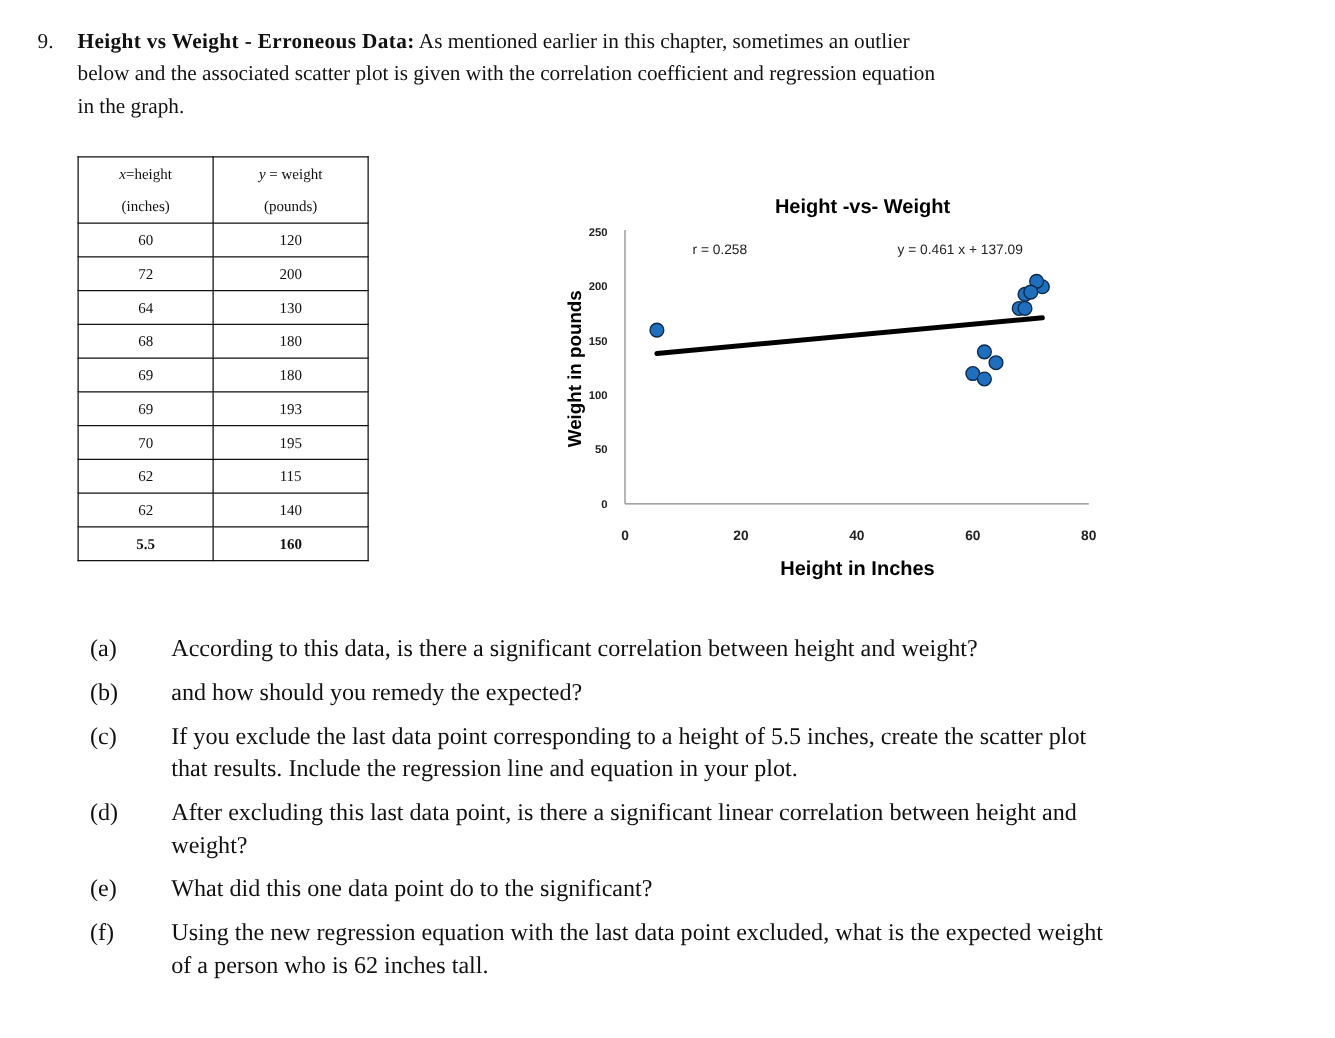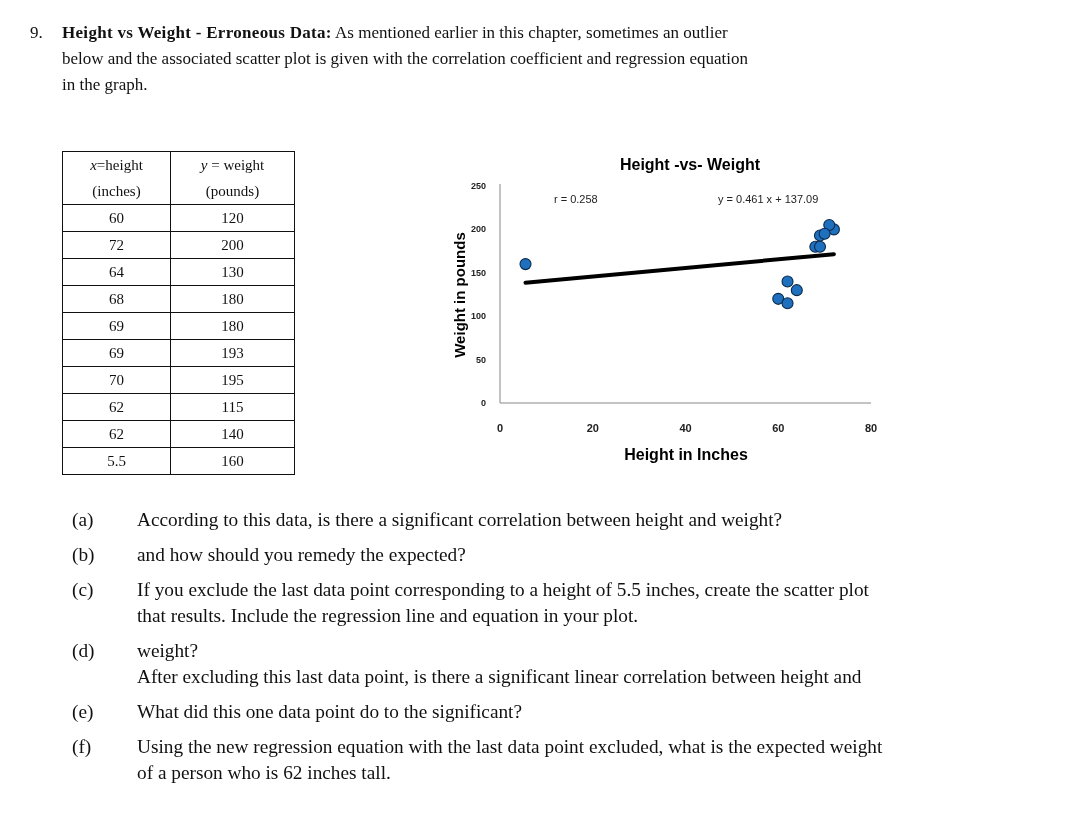--- a/index.html
+++ b/index.html
@@ -13,33 +13,33 @@
       font-size: 17px; line-height: 26px;
       font-family: "Liberation Serif", serif;
     }
     .intro .num { display: inline-block; width: 32px; }
     .intro .bold { font-weight: bold; letter-spacing: 0.3px; }
     .intro .line { display: block; white-space: nowrap; }
     .intro .line.indent { padding-left: 32px; }
 
     
     .data-table {
-      position: absolute; left: 62px; top: 151px;
+      position: absolute; left: 62px; top: 125px;
       border-collapse: collapse;
-      font-family: "Liberation Serif", serif; font-size: 15px;
+      font-family: "Liberation Serif", serif; font-size: 12px;
     }
     .data-table td, .data-table th {
       border: 1px solid #111;
       text-align: center; padding: 0; height: 26px; line-height: 26px;
       font-weight: normal;
     }
     .data-table th { line-height: 26px; height: 52px; }
     .data-table .col-x { width: 107px; }
     .data-table .col-y { width: 123px; }
-    .data-table tr.bold-row td { font-weight: normal; }
+    .data-table tr.bold-row td { font-weight: bold; }
     .data-table thead th .l1, .data-table thead th .l2 { display: block; line-height: 26px; }
     .ital { font-style: italic; }
 
     
     .chart { position: absolute; left: 440px; top: 140px; width: 440px; height: 330px; }
     .chart svg { position: absolute; left: 0; top: 0; }
     .chart-text { font-family: "Liberation Sans", "DejaVu Sans", sans-serif; }
 
     
     .questions {
@@ -163,22 +163,22 @@
       <span class="lab">(b)</span>
       <span class="qline">and how should you remedy the expected?</span>
     </div>
     <div class="q">
       <span class="lab">(c)</span>
       <span class="qline">If you exclude the last data point corresponding to a height of 5.5 inches, create the scatter plot</span>
       <span class="qline">that results. Include the regression line and equation in your plot.</span>
     </div>
     <div class="q">
       <span class="lab">(d)</span>
+      <span class="qline">After excluding this last data point, is there a significant linear correlation between height and</span>
       <span class="qline">weight?</span>
-      <span class="qline">After excluding this last data point, is there a significant linear correlation between height and</span>
     </div>
     <div class="q">
       <span class="lab">(e)</span>
       <span class="qline">What did this one data point do to the significant?</span>
     </div>
     <div class="q">
       <span class="lab">(f)</span>
       <span class="qline">Using the new regression equation with the last data point excluded, what is the expected weight</span>
       <span class="qline">of a person who is 62 inches tall.</span>
     </div>

